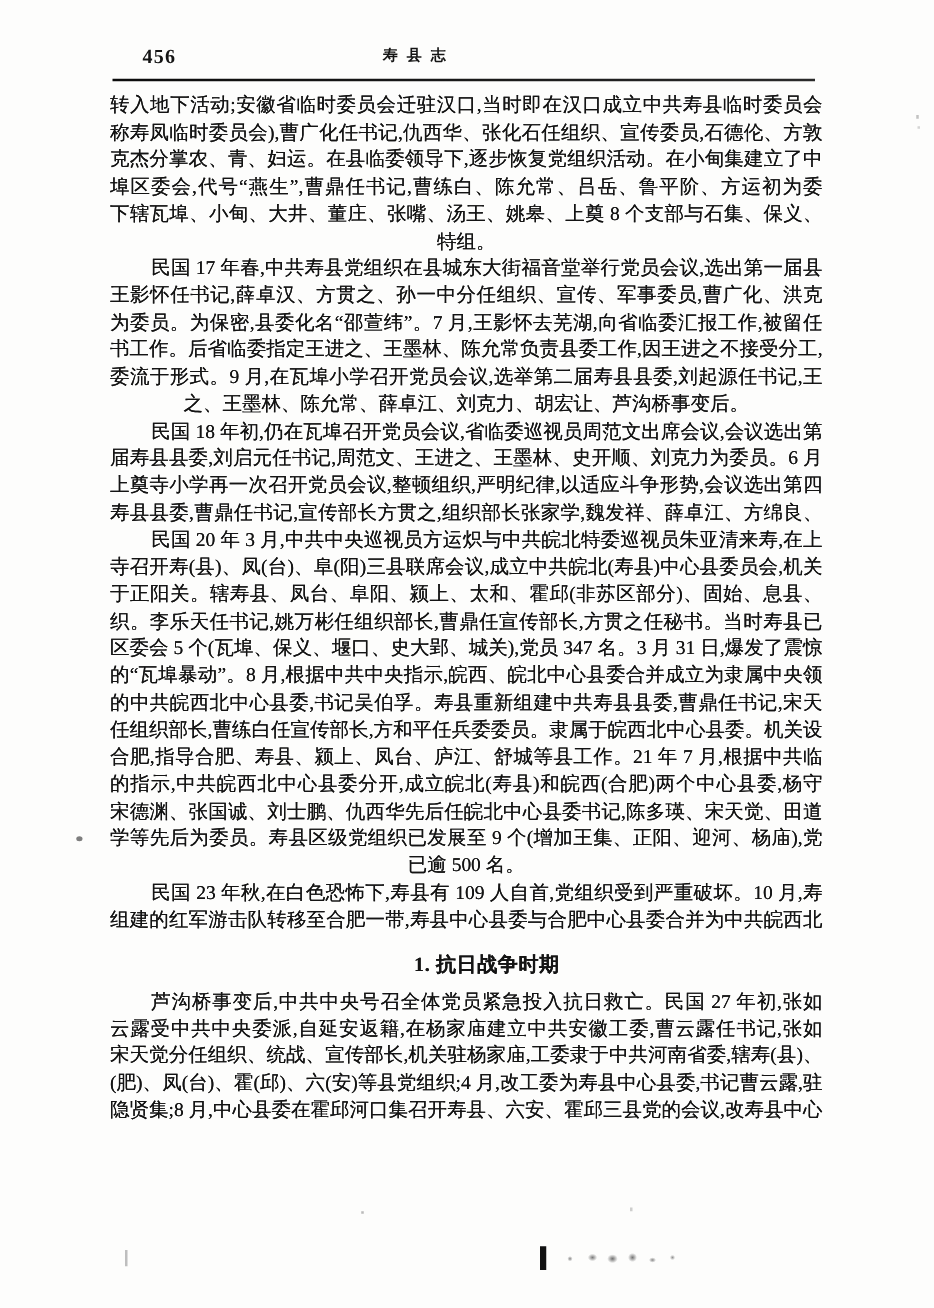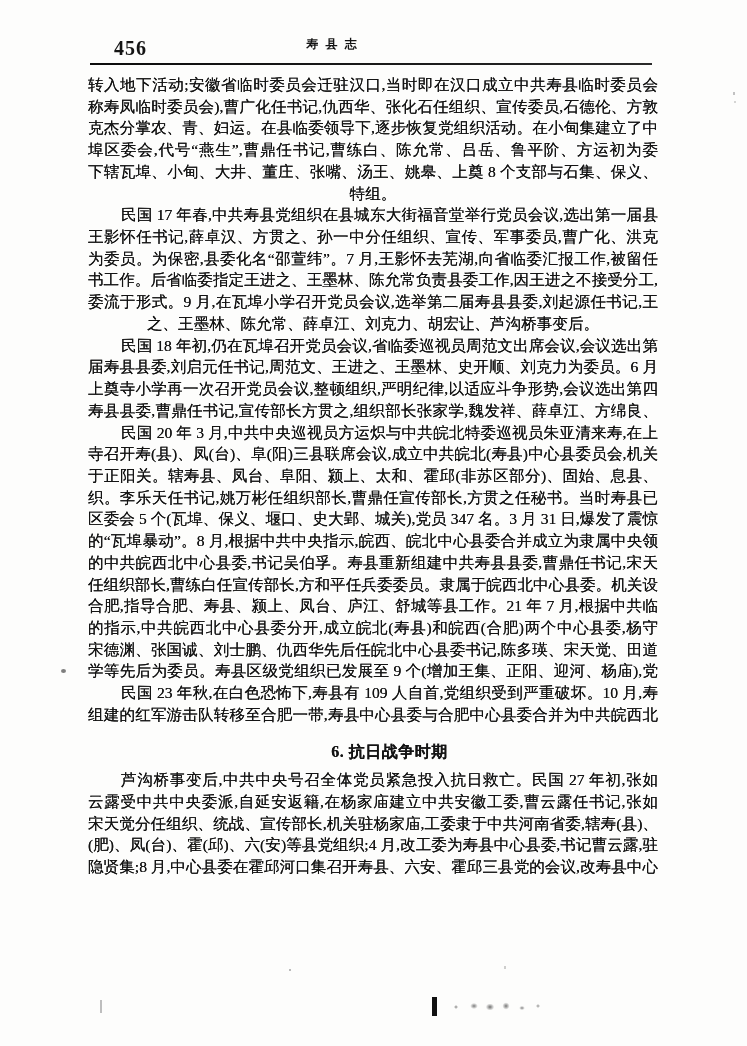--- a/index.html
+++ b/index.html
@@ -8,21 +8,21 @@
     background:#fbfbfa;
     font-family:"Liberation Serif","DejaVu Serif",serif;
     color:#141414;
     -webkit-font-smoothing:antialiased;
   }
   .page{position:absolute;inset:0;background:#fdfdfc;}
 
   
   .page-number{
     position:absolute;left:114px;top:37px;
-    font-size:20px;font-weight:bold;letter-spacing:1px;
+    font-size:16px;font-weight:bold;letter-spacing:1px;
     font-family:"Liberation Serif","DejaVu Serif",serif;
   }
   .book-title{
     position:absolute;left:0;right:84px;top:36px;
     text-align:center;
     font-size:12px;font-weight:bold;letter-spacing:0.6em;text-indent:0.6em;
   }
   .header-rule{
     position:absolute;left:90px;top:63px;width:562px;height:2px;
     background:linear-gradient(to right,#0c0c0c 0%,#1a1a1a 55%,#2a2a2a 100%);
@@ -116,27 +116,28 @@
         <div class="line j">于正阳关。辖寿县、凤台、阜阳、颍上、太和、霍邱(非苏区部分)、固始、息县、新蔡 9 县党组</div>
         <div class="line j">织。李乐天任书记,姚万彬任组织部长,曹鼎任宣传部长,方贯之任秘书。当时寿县已有</div>
         <div class="line j">区委会 5 个(瓦埠、保义、堰口、史大郢、城关),党员 347 名。3 月 31 日,爆发了震惊江淮</div>
         <div class="line j">的“瓦埠暴动”。8 月,根据中共中央指示,皖西、皖北中心县委合并成立为隶属中央领导</div>
         <div class="line j">的中共皖西北中心县委,书记吴伯孚。寿县重新组建中共寿县县委,曹鼎任书记,宋天觉</div>
         <div class="line j">任组织部长,曹练白任宣传部长,方和平任兵委委员。隶属于皖西北中心县委。机关设在</div>
         <div class="line j">合肥,指导合肥、寿县、颍上、凤台、庐江、舒城等县工作。21 年 7 月,根据中共临时中央局</div>
         <div class="line j">的指示,中共皖西北中心县委分开,成立皖北(寿县)和皖西(合肥)两个中心县委,杨守先、</div>
         <div class="line j">宋德渊、张国诚、刘士鹏、仇西华先后任皖北中心县委书记,陈多瑛、宋天觉、田道生、张家</div>
         <div class="line j">学等先后为委员。寿县区级党组织已发展至 9 个(增加王集、正阳、迎河、杨庙),党员总数</div>
+        <div class="line">已逾 500 名。</div>
       </div>
       <div class="para">
         <div class="line j ind">民国 23 年秋,在白色恐怖下,寿县有 109 人自首,党组织受到严重破坏。10 月,寿县</div>
         <div class="line j">组建的红军游击队转移至合肥一带,寿县中心县委与合肥中心县委合并为中共皖西北中</div>
       </div>
       <div class="para heading">
-        <div class="line">6. 抗日战争时期</div>
+        <div class="line">1. 抗日战争时期</div>
       </div>
       <div class="para">
         <div class="line j ind">芦沟桥事变后,中共中央号召全体党员紧急投入抗日救亡。民国 27 年初,张如屏、曹</div>
         <div class="line j">云露受中共中央委派,自延安返籍,在杨家庙建立中共安徽工委,曹云露任书记,张如屏、</div>
         <div class="line j">宋天觉分任组织、统战、宣传部长,机关驻杨家庙,工委隶于中共河南省委,辖寿(县)、合</div>
         <div class="line j">(肥)、凤(台)、霍(邱)、六(安)等县党组织;4 月,改工委为寿县中心县委,书记曹云露,驻</div>
         <div class="line j">隐贤集;8 月,中心县委在霍邱河口集召开寿县、六安、霍邱三县党的会议,改寿县中心县</div>
       </div>
     </div>
 

